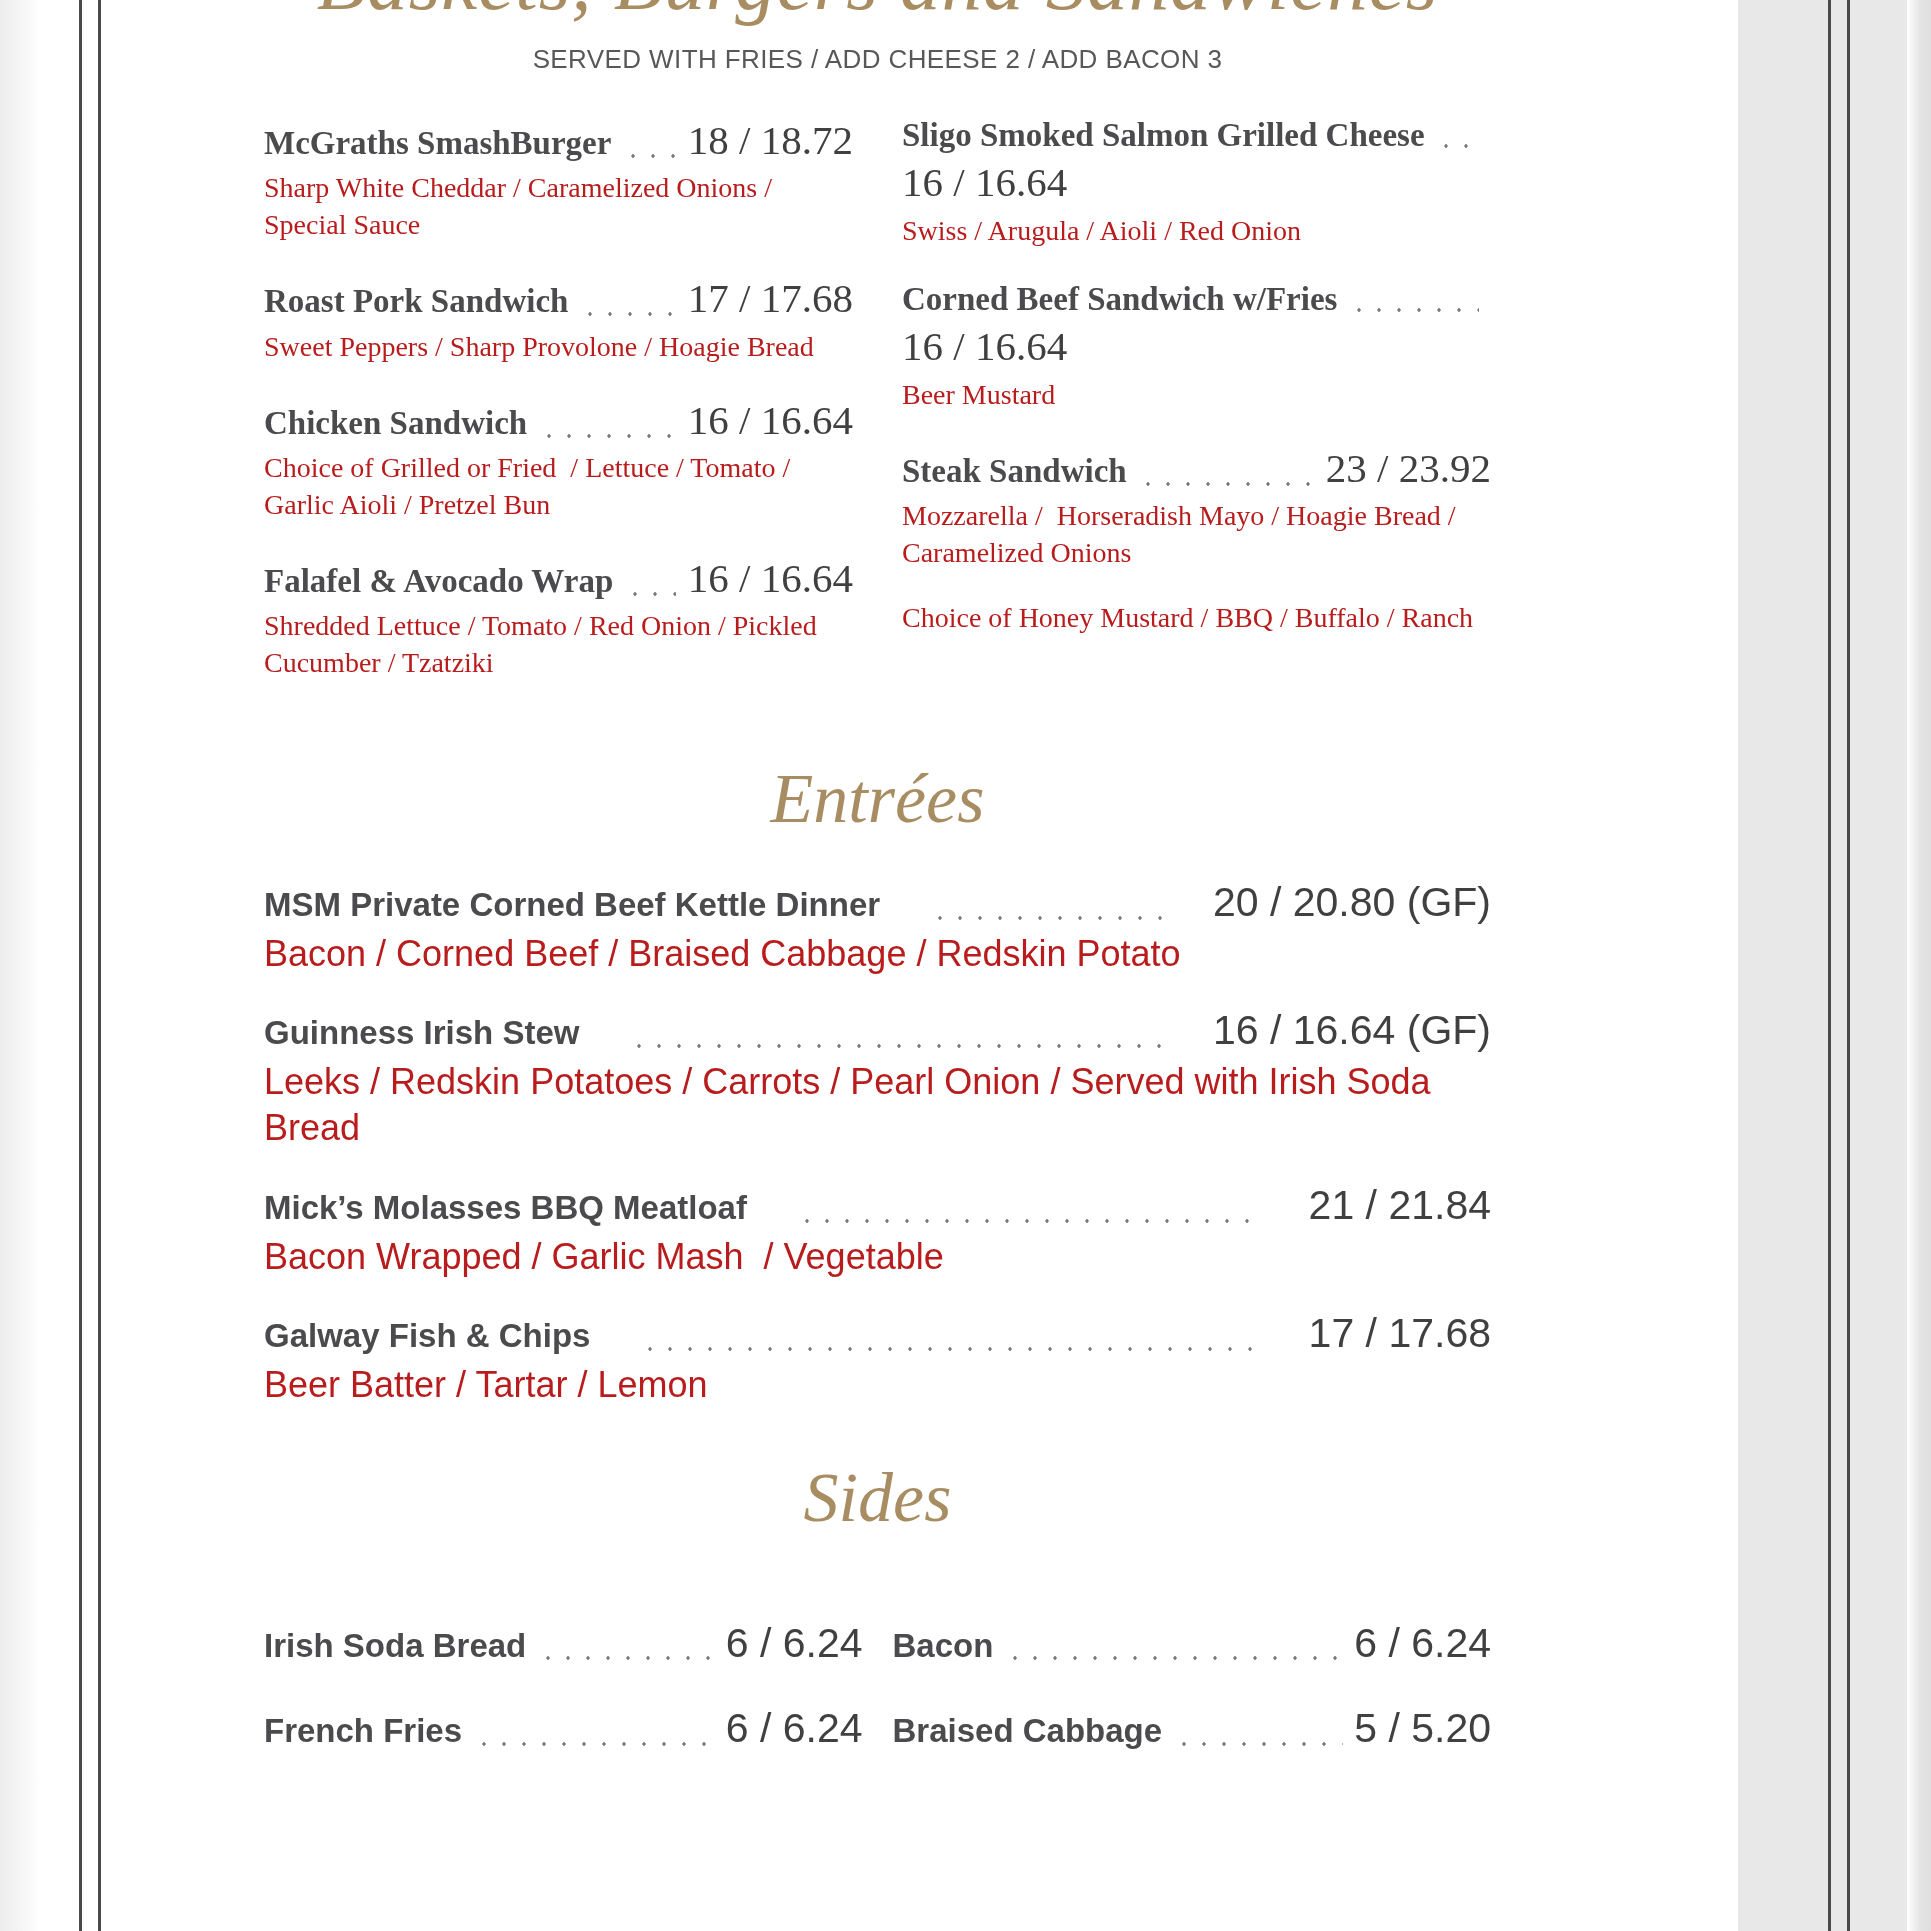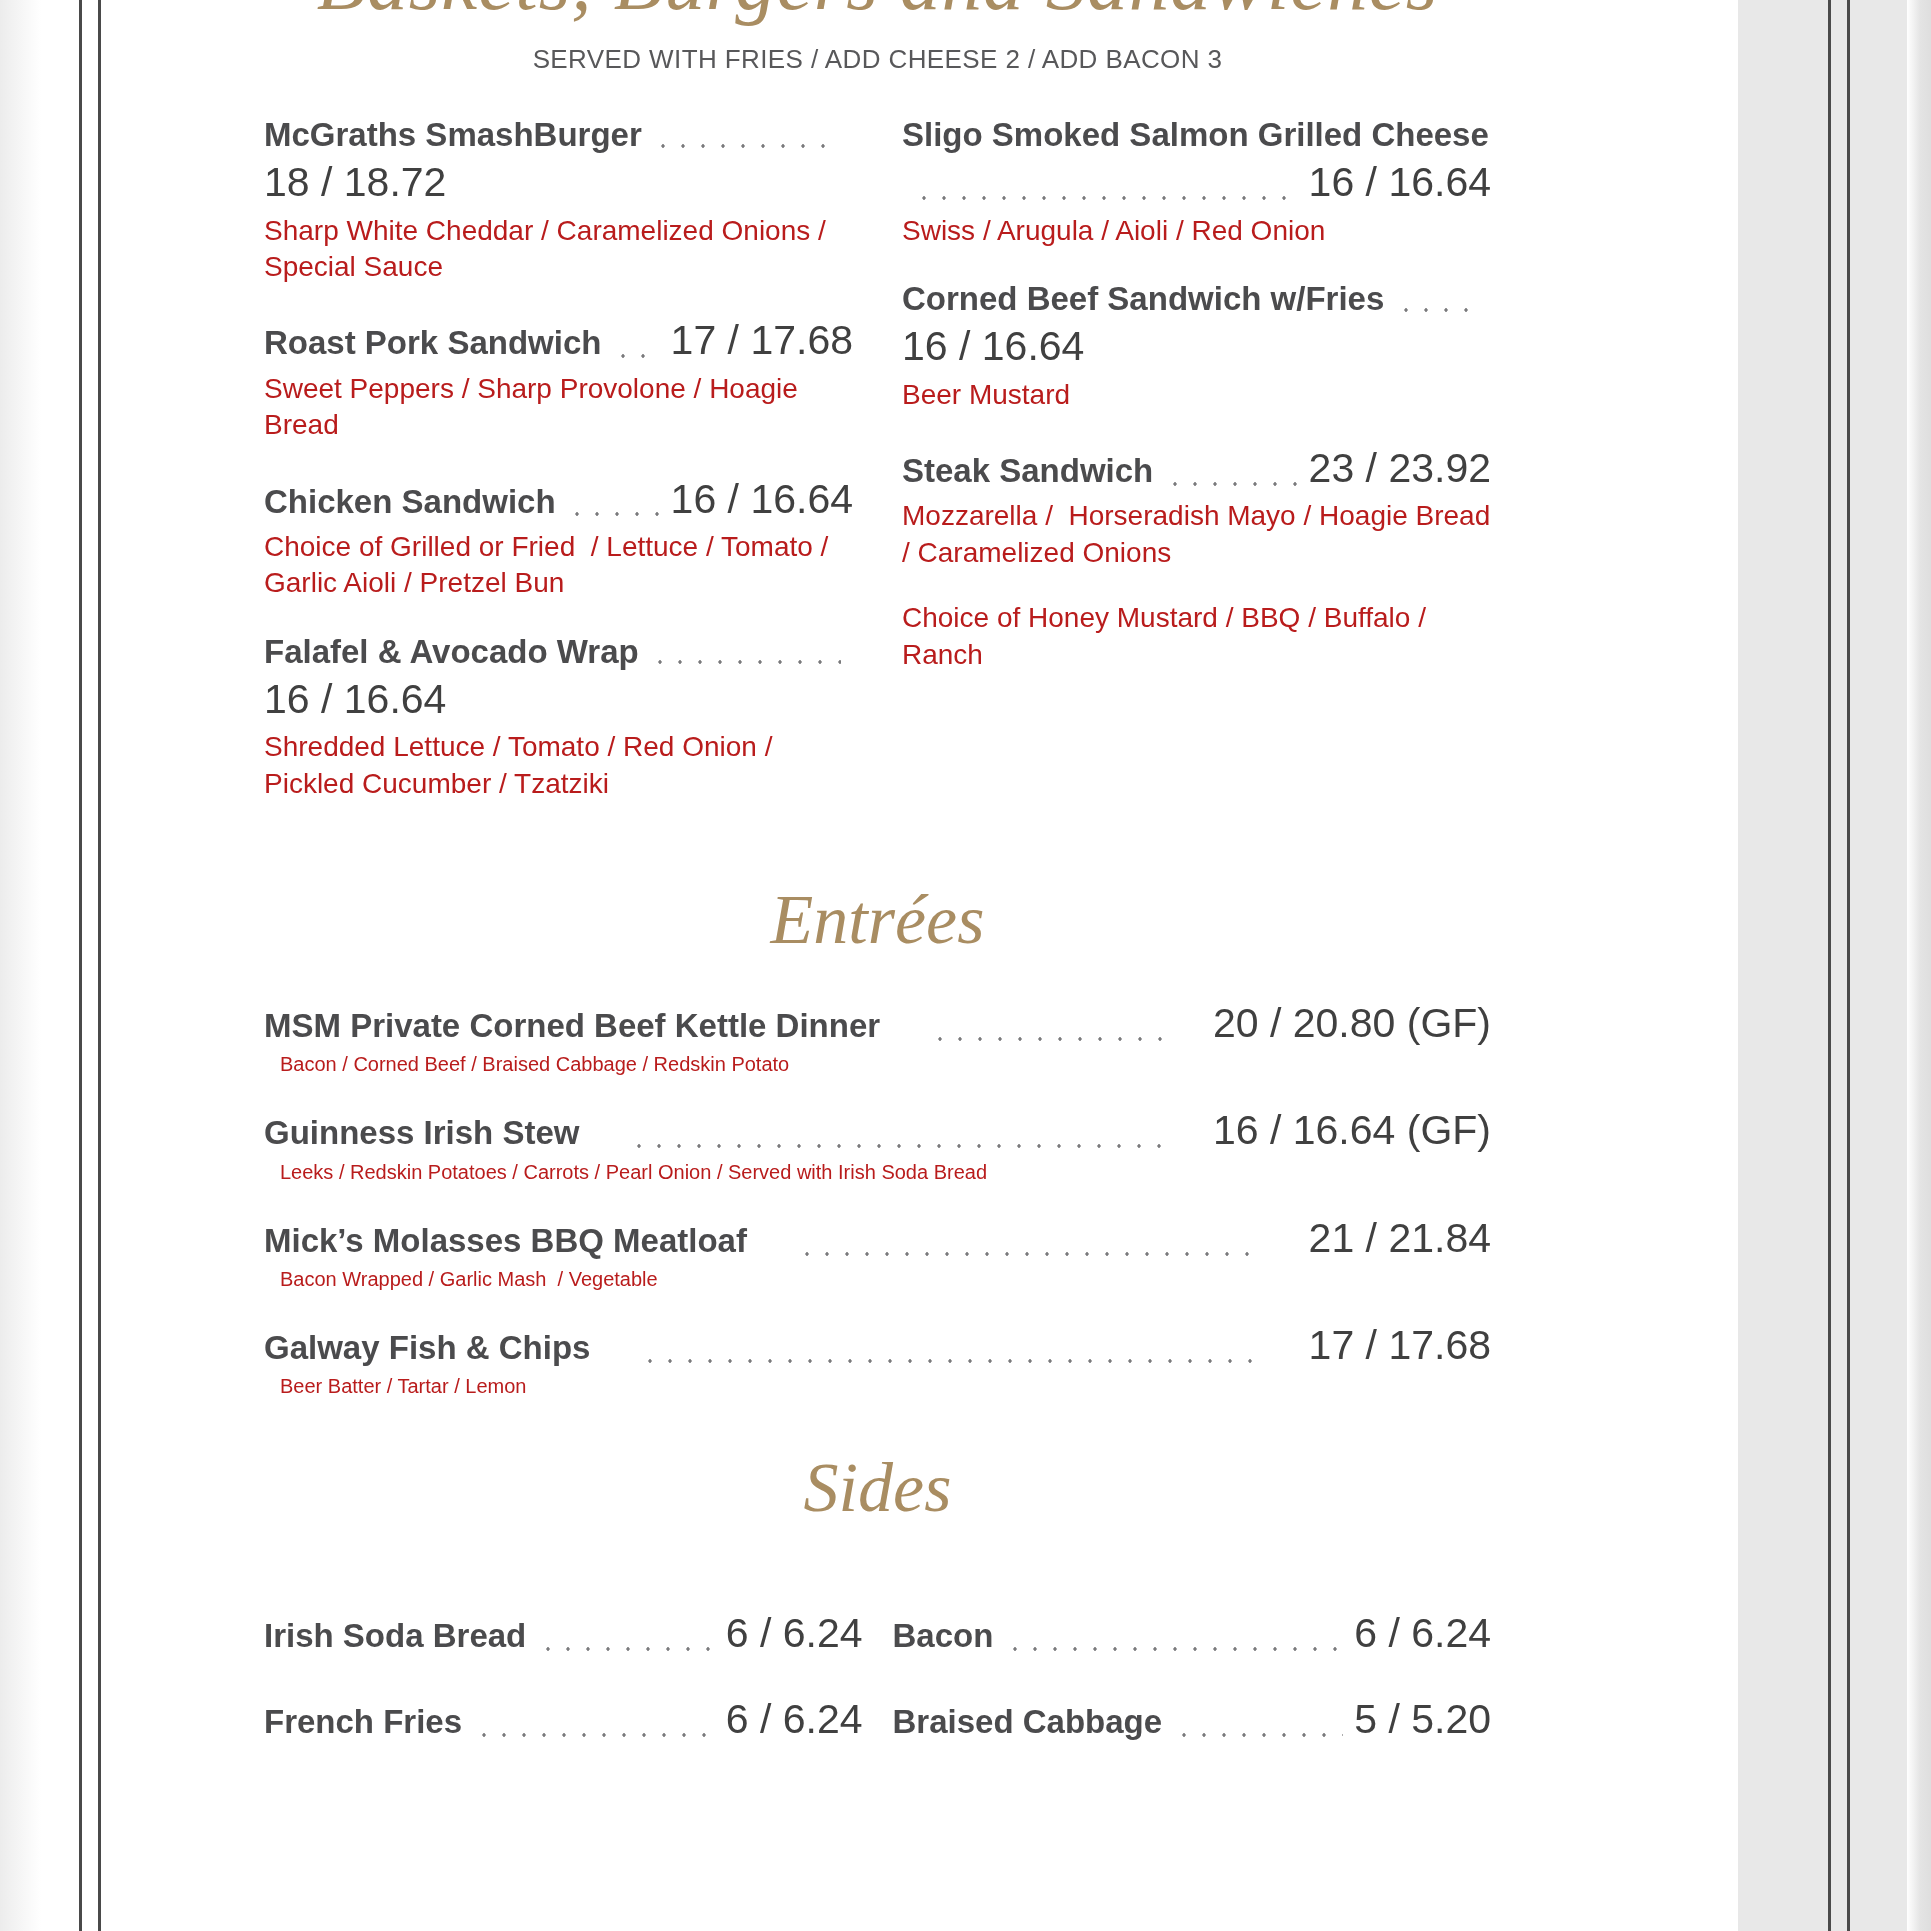--- a/index.html
+++ b/index.html
@@ -87,20 +87,21 @@
     font-size: 70px;
     margin-top: 54px;
     margin-bottom: 42px;
   }
 
   
   .two-col {
     display: flex;
     gap: 49px;
     padding-top: 39px;
+    font-family: Liberation Serif, serif;
   }
   .col { width: 50%; }
 
   
   .item { margin-bottom: 29px; }
 
   .item-head {
     display: flex;
     align-items: baseline;
     font-size: 33px;
@@ -139,21 +140,21 @@
   .item-desc {
     font-size: 28px;
     color: #b91c1c;
     line-height: 1.3;
     margin-top: 3.9px;
     white-space: pre-wrap;
   }
 
   
   .entree .item-head { font-size: 33px; gap: 38px; }
-  .entree .item-desc { font-size: 20px; margin-top: 1.9px; margin-left: 16px; }
+  .entree .item-desc { font-size: 36px; margin-top: 1.9px; }
   .entree { margin-bottom: 27px; }
 
   
   .side .item-head { font-size: 33px; }
   .side { margin-bottom: 33px; }
 
   .sides-grid { display: flex; gap: 30px; padding-top: 42px; }
   .sides-grid .col { width: 50%; }
 </style>
 </head>

